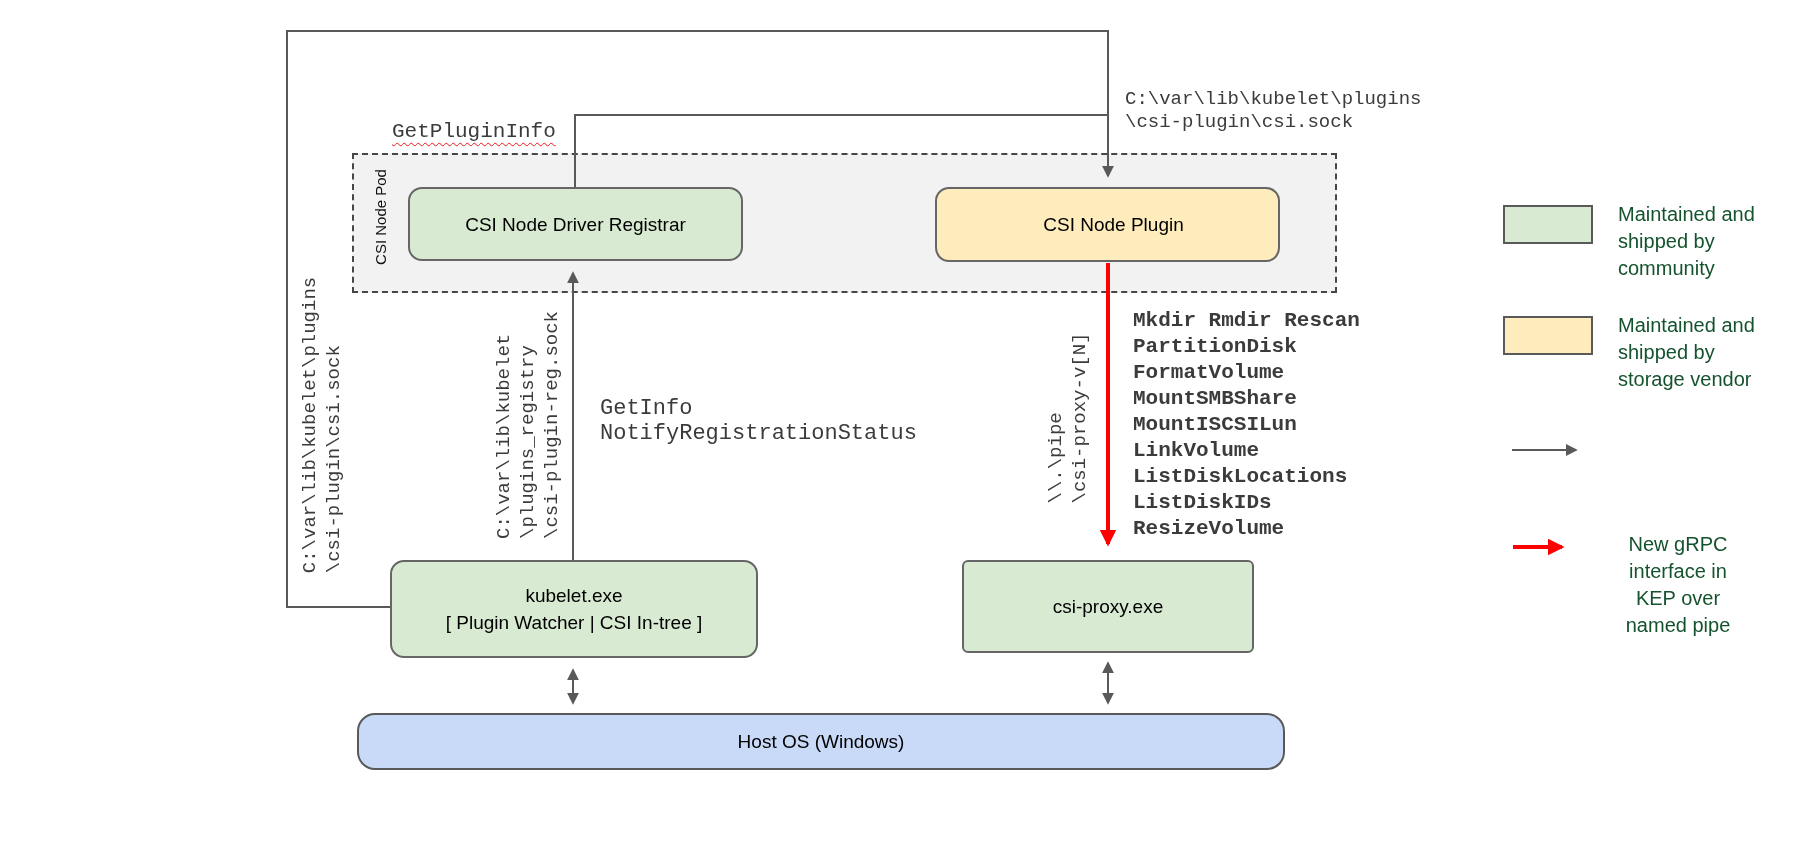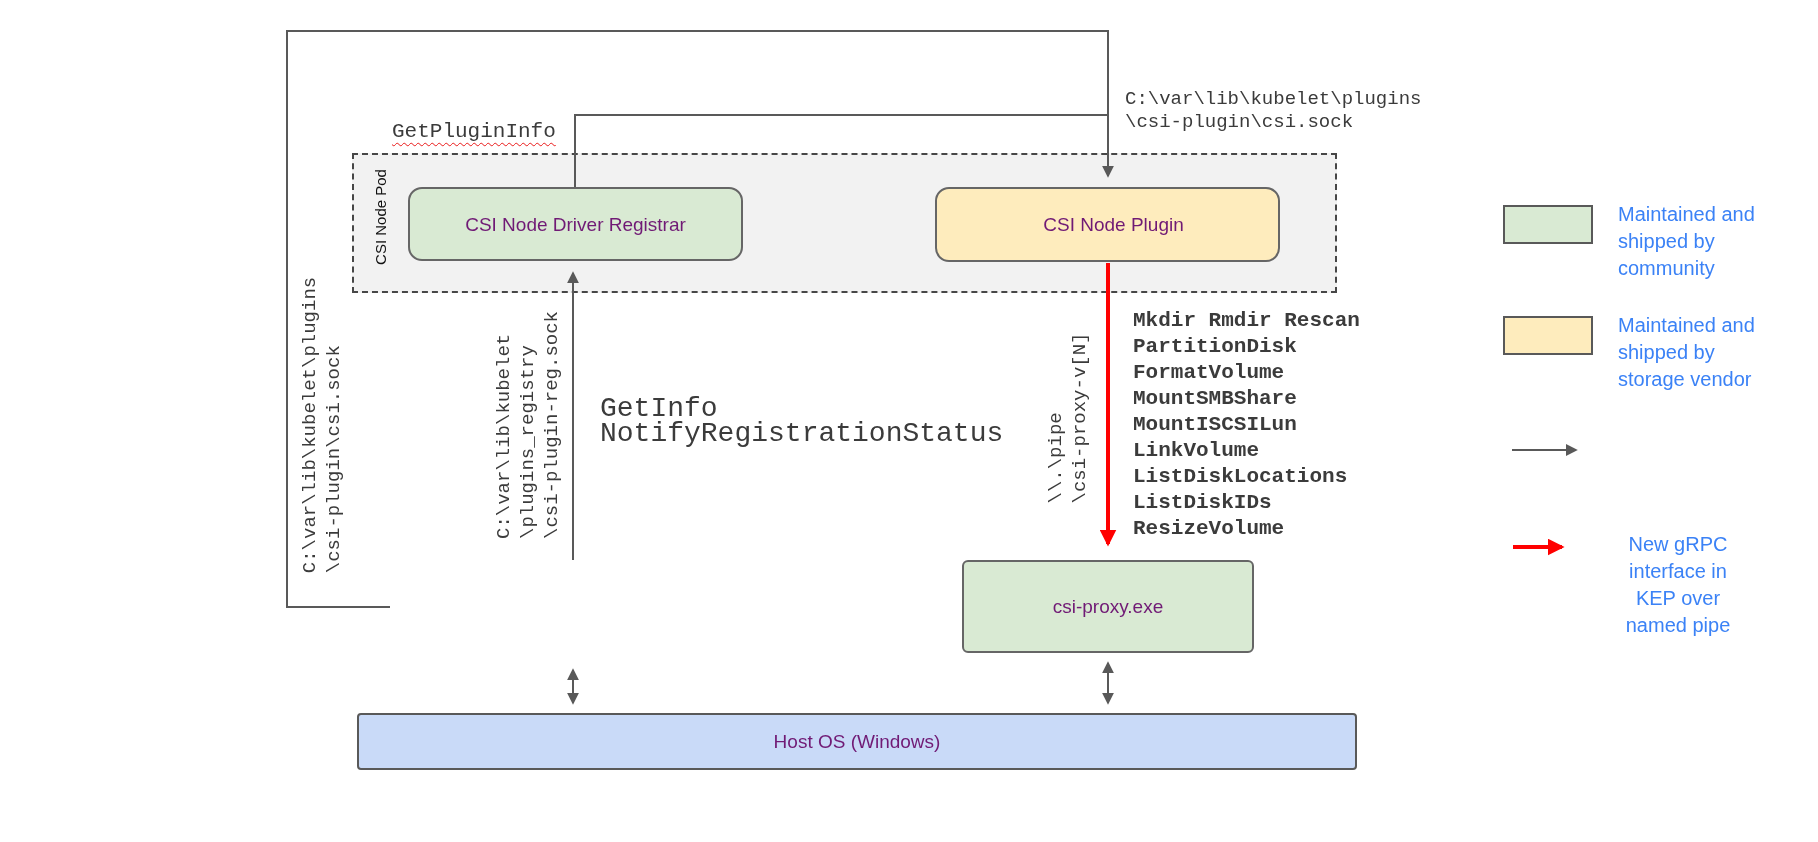--- a/index.html
+++ b/index.html
@@ -3,53 +3,53 @@
 <meta charset="utf-8">
 <style>
   html,body{margin:0;padding:0;background:#fff;}
   #canvas{position:relative;width:1818px;height:842px;background:#fff;overflow:hidden;
           font-family:"Liberation Sans",sans-serif;}
   
   .pod{position:absolute;left:352px;top:153px;width:985px;height:140px;
        background:#f2f2f2;border:2px dashed #474747;box-sizing:border-box;}
   .node-box{position:absolute;display:flex;align-items:center;justify-content:center;
             border:2px solid #666;border-radius:14px;box-sizing:border-box;
-            font-size:19px;color:#701a75;text-align:center;line-height:27px;}
+            font-size:19px;color:#000000;text-align:center;line-height:27px;}
   .green{background:#d9ead3;}
   .yellow{background:#feecbd;}
   .blue{background:#c9daf8;}
   .registrar{left:408px;top:187px;width:335px;height:74px;}
   .plugin{left:935px;top:187px;width:345px;height:75px;padding-left:12px;}
   .kubelet{left:390px;top:560px;width:368px;height:98px;flex-direction:column;}
   .proxy{left:962px;top:560px;width:292px;height:93px;border-radius:6px;}
-  .host{left:357px;top:713px;width:1000px;height:57px;border-radius:4px;border-color:#595959;}
+  .host{left:357px;top:713px;width:928px;height:57px;border-radius:18px;border-color:#595959;}
   
   .mono{position:absolute;font-family:"Liberation Mono","DejaVu Sans Mono",monospace;
         color:#3b3b3b;white-space:pre;}
   .methods-left{left:20px;top:336px;width:250px;text-align:right;font-size:21px;line-height:25px;}
   .methods-right{left:1133px;top:308px;font-size:21px;line-height:26px;font-weight:bold;}
-  .regcalls{left:600px;top:396px;font-size:28px;line-height:25px;}
+  .regcalls{left:600px;top:396px;font-size:22px;line-height:25px;}
   .sock-topright{left:1125px;top:88px;font-size:19px;line-height:23px;}
   .getplugininfo{left:392px;top:120px;font-size:21px;
         text-decoration-line:underline;text-decoration-style:wavy;
         text-decoration-color:#ea1a1a;text-decoration-thickness:1px;text-underline-offset:5px;}
   .vtext{position:absolute;font-family:"Liberation Mono","DejaVu Sans Mono",monospace;
          color:#3b3b3b;white-space:pre;font-size:19px;line-height:24px;
          transform:translate(-50%,-50%) rotate(-90deg);}
   .vA{left:322px;top:425px;}
   .vB{left:528px;top:425px;}
   .vC{left:1068px;top:418px;}
   .pod-label{position:absolute;left:380px;top:217px;font-size:15px;color:#111;
          white-space:nowrap;font-family:"Liberation Sans",sans-serif;
          transform:translate(-50%,-50%) rotate(-90deg);}
   
   .swatch{position:absolute;width:90px;height:39px;border:2px solid #595959;box-sizing:border-box;}
   .sw1{left:1503px;top:205px;}
   .sw2{left:1503px;top:316px;}
-  .legend-text{position:absolute;left:1618px;font-size:20px;line-height:27px;color:#3b82f6;}
+  .legend-text{position:absolute;left:1618px;font-size:20px;line-height:27px;color:#14532d;}
   .w160{width:165px;}
   .w120{width:120px;}
   .lt1{top:201px;}
   .lt2{top:312px;}
   .lt3{top:423px;}
   .lt4{top:531px;text-align:center;}
   
   #wires{position:absolute;left:0;top:0;width:1818px;height:842px;pointer-events:none;}
 </style>
 </head>
@@ -58,20 +58,24 @@
 <div id="canvas">
 
   <div class="pod"></div>
   <div class="pod-label">CSI Node Pod</div>
 
   <div class="node-box green registrar">
     <span>CSI Node Driver Registrar</span>
   </div>
   <div class="node-box yellow plugin">
     <span>CSI Node Plugin</span>
+  </div>
+  <div class="node-box green kubelet">
+    <span>kubelet.exe</span>
+    <span>[ Plugin Watcher | CSI In-tree ]</span>
   </div>
   <div class="node-box green proxy">
     <span>csi-proxy.exe</span>
   </div>
   <div class="node-box blue host">
     <span>Host OS (Windows)</span>
   </div>
 
   <div class="mono methods-right">Mkdir Rmdir Rescan
 PartitionDisk

